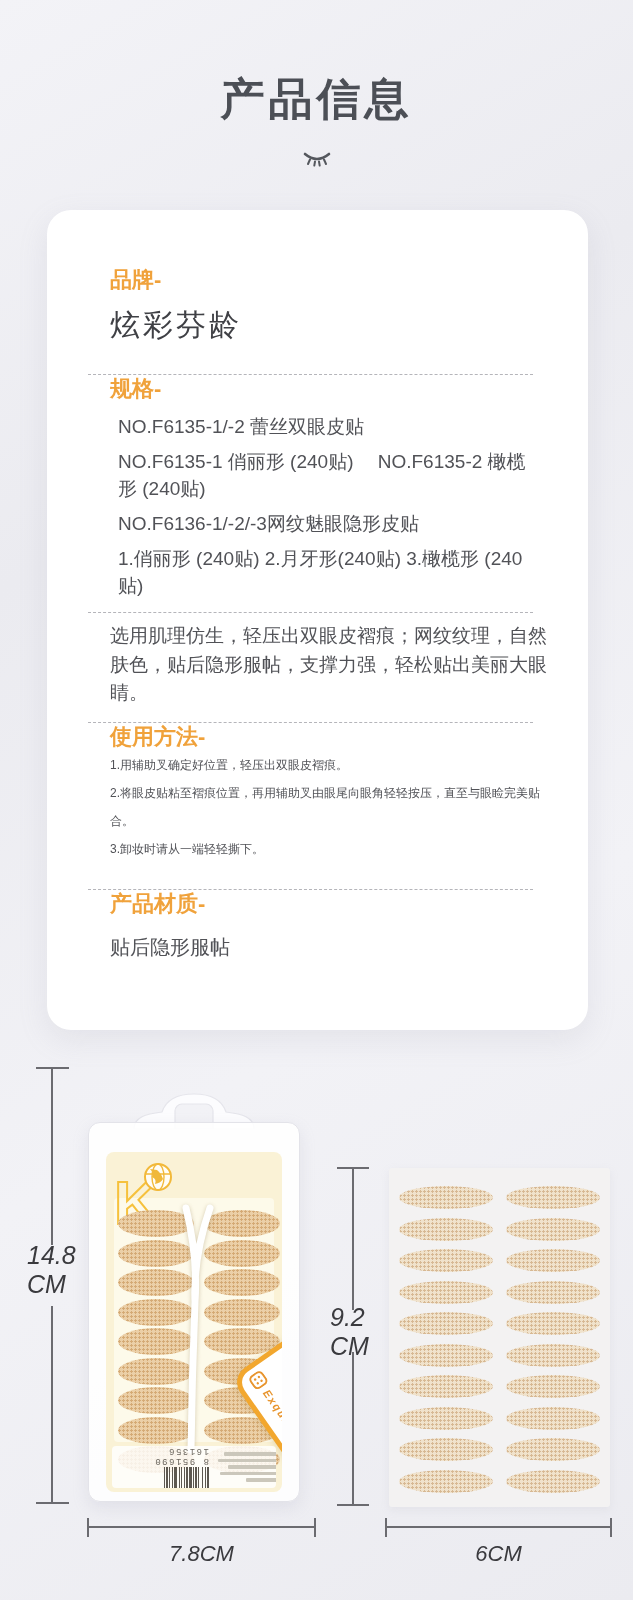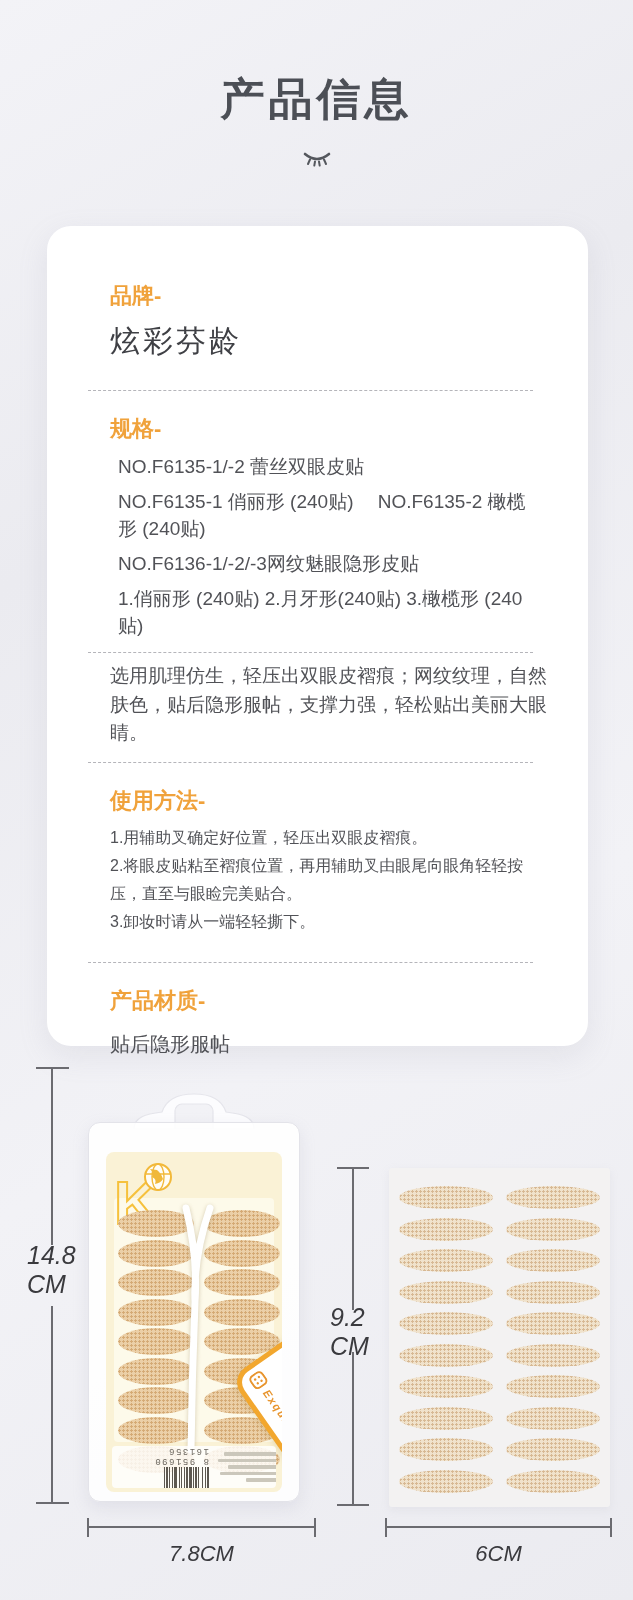--- a/index.html
+++ b/index.html
@@ -14,39 +14,39 @@
   }
   
   .page-title{
     position:absolute;left:0;top:70px;width:100%;
     text-align:center;font-size:44px;font-weight:bold;
     letter-spacing:4px;color:#4c4f56;
   }
   .eyelash{position:absolute;left:0;top:150px;width:100%;text-align:center;}
   
   .card{
-    position:absolute;left:47px;top:226px;width:541px;height:820px;
+    position:absolute;left:47px;top:210px;width:541px;height:820px;
     background:#ffffff;border-radius:24px;
     box-shadow:0 10px 30px rgba(140,140,165,.14);
     box-sizing:border-box;
     padding:56px 36px 0 63px;
   }
   .sec-label{color:#F0A23B;font-size:22px;font-weight:bold;line-height:28px;}
   .brand-value{margin-top:12px;font-size:30px;font-weight:300;letter-spacing:3px;color:#3f4045;line-height:38px;}
   .sep{border:none;border-top:1px dashed #b5b5ba;margin:0;margin-left:-22px;margin-right:19px;height:0;}
   .sep1{margin-top:30px;}
   .sep2{margin-top:13px;}
   .sep3{margin-top:14px;}
   .sep4{margin-top:26px;}
-  .mt24{margin-top:24px;}
+  .mt24{}
   .mt22{margin-top:22px;}
   .body-lines{margin-top:10px;font-size:19px;line-height:27px;color:#515257;}
   .body-lines p{margin:8px;}
   .body-par{margin-top:9px;font-size:19px;line-height:28.5px;color:#515257;}
-  .usage-lines{margin-top:9px;font-size:16px;line-height:28px;color:#515257;}
+  .usage-lines{font-size:12px;line-height:28px;color:#515257;}
   .usage-lines p{margin:0;}
   .material-value{margin-top:16px;font-size:20px;color:#515257;line-height:26px;}
   
   .package{position:absolute;left:88px;top:1085px;width:212px;height:417px;}
   .hang-tab{position:absolute;left:40px;top:0;}
   .blister{
     position:absolute;left:0;top:37px;width:212px;height:380px;
     background:rgba(255,255,255,.88);
     border:1px solid #e3e3e9;border-radius:12px;
     box-shadow:0 6px 16px rgba(160,160,185,.18);

